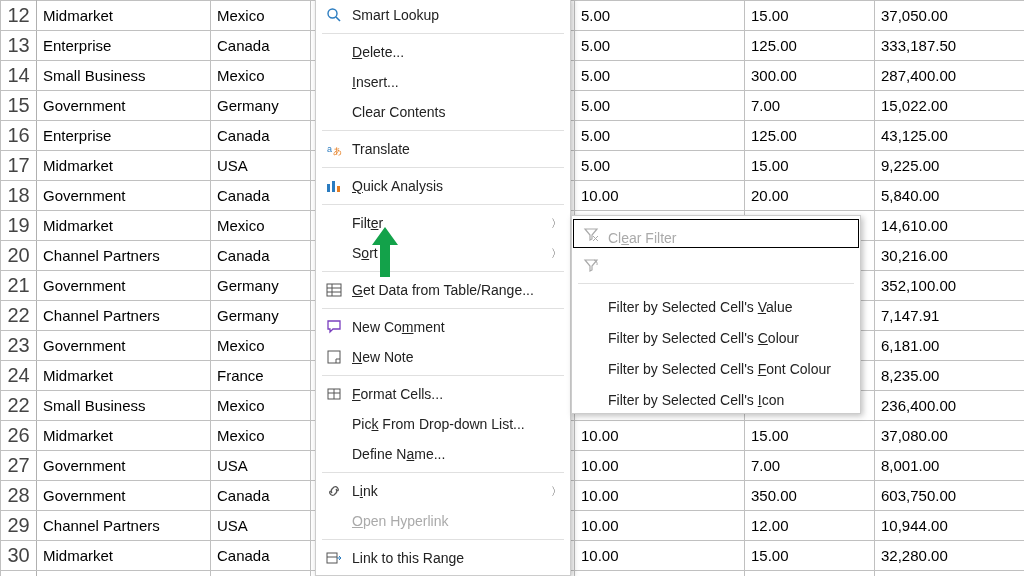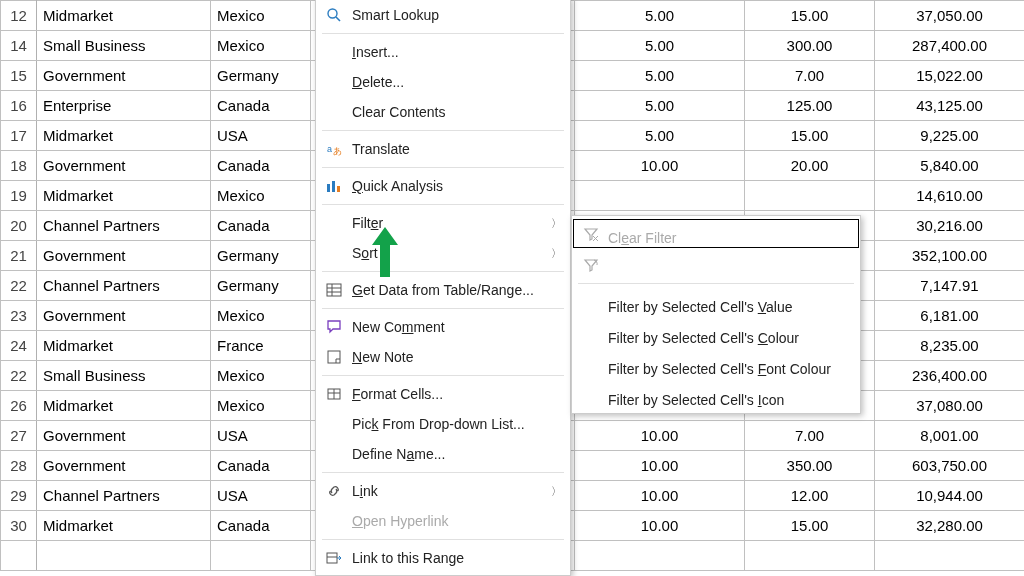--- a/index.html
+++ b/index.html
@@ -24,24 +24,24 @@
     padding: 2px 6px;
     font-size: 15px;
     white-space: nowrap;
     overflow: hidden;
   }
   td.rowhead {
     background: #fff;
     text-align: center;
     color: #444;
     border-right: 1px solid #b0b0b0;
-    font-size: 15px;
+    font-size: 20px;
   }
   td.text { text-align: left; }
-  td.num { text-align: center; }
+  td.num { text-align: left; }
   col.c-row { width: 36px; }
   col.c-a { width: 174px; }
   col.c-b { width: 100px; }
   col.c-gap { width: 264px; }
   col.c-d { width: 170px; }
   col.c-e { width: 130px; }
   col.c-f { width: 150px; }
 
   
   .ctx {
@@ -142,20 +142,29 @@
       <tr>
         <td class="rowhead">12</td>
         <td class="text">Midmarket</td>
         <td class="text">Mexico</td>
         <td class="text"></td>
         <td class="num">5.00</td>
         <td class="num">15.00</td>
         <td class="num">37,050.00</td>
       </tr>
       <tr>
+        <td class="rowhead">13</td>
+        <td class="text">Enterprise</td>
+        <td class="text">Canada</td>
+        <td class="text"></td>
+        <td class="num">5.00</td>
+        <td class="num">125.00</td>
+        <td class="num">333,187.50</td>
+      </tr>
+      <tr>
         <td class="rowhead">14</td>
         <td class="text">Small Business</td>
         <td class="text">Mexico</td>
         <td class="text"></td>
         <td class="num">5.00</td>
         <td class="num">300.00</td>
         <td class="num">287,400.00</td>
       </tr>
       <tr>
         <td class="rowhead">15</td>
@@ -319,25 +328,25 @@
       <svg width="16" height="16" viewBox="0 0 16 16">
           <circle cx="6.5" cy="6.5" r="4.5" fill="none" stroke="#2b7cc0" stroke-width="1.4"></circle>
           <line x1="10" y1="10" x2="14" y2="14" stroke="#2b7cc0" stroke-width="1.6"></line>
         </svg>
     </span>
     <span class="lbl">Smart Lookup</span>
   </div>
   <div class="sep"></div>
   <div class="item">
     <span class="ico"></span>
+      <span class="lbl"><span class="u">D</span>elete...</span>
+  </div>
+  <div class="item">
+    <span class="ico"></span>
       <span class="lbl"><span class="u">I</span>nsert...</span>
-  </div>
-  <div class="item">
-    <span class="ico"></span>
-      <span class="lbl"><span class="u">D</span>elete...</span>
   </div>
   <div class="item">
     <span class="ico"></span>
       <span class="lbl">Clear Contents</span>
   </div>
   <div class="sep"></div>
   <div class="item">
     <span class="ico">
       <svg width="16" height="16" viewBox="0 0 16 16">
           <text x="1" y="11" font-size="9" fill="#2b7cc0">a</text>

